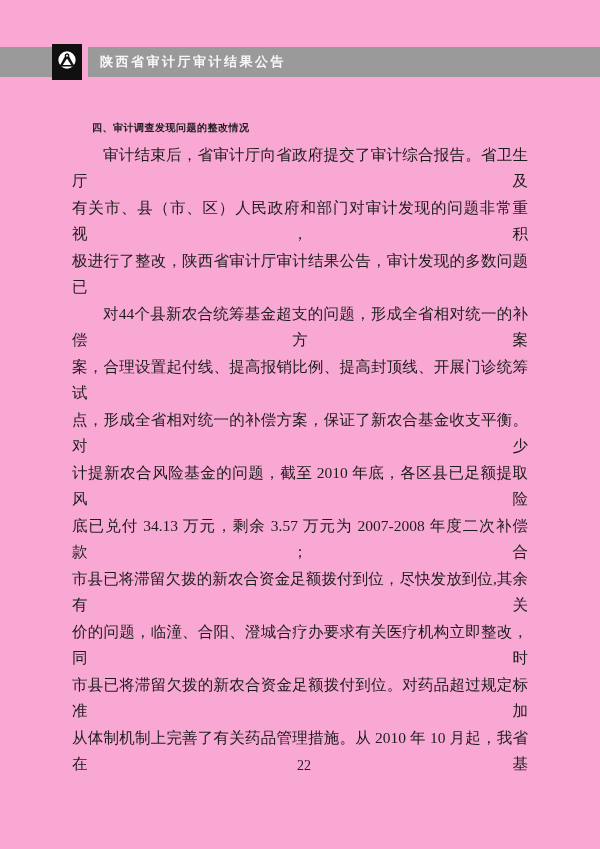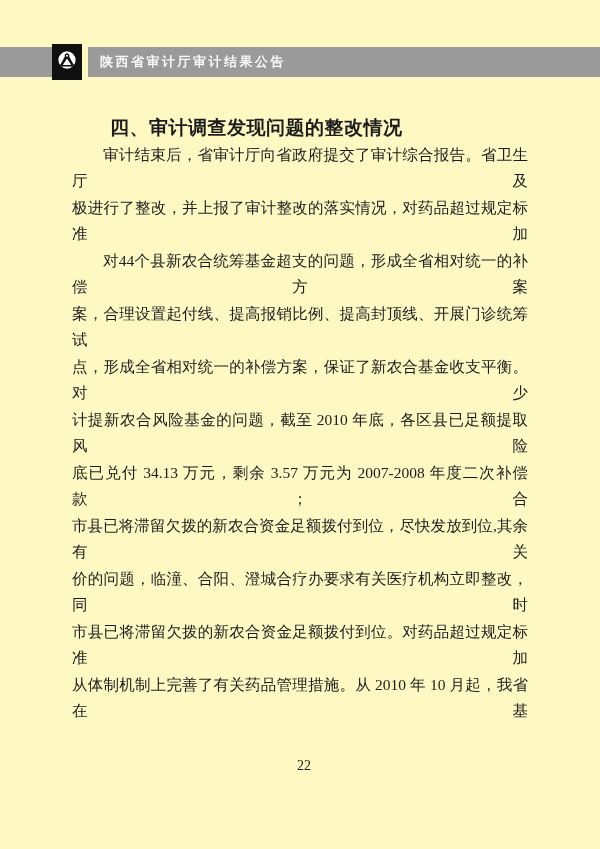--- a/index.html
+++ b/index.html
@@ -4,21 +4,21 @@
 <style>
   html,body { margin:0; padding:0; }
   body {
     width:600px; height:849px;
     background:#ffffff;
     font-family:"Liberation Serif","DejaVu Serif",serif;
     color:#1c1c1c;
     position:relative;
     overflow:hidden;
   }
-  .page { position:absolute; inset:0; background:#fef9c3; }
+  .page { position:absolute; inset:0; background:#f9a8d4; }
 
   
   .header-bar { position:absolute; top:47px; left:0; width:600px; height:30px; }
   .hseg { position:absolute; top:0; height:30px; background:#9a9a9a; }
   .hseg-left  { left:0; width:52px; }
   .hseg-right { left:88px; right:0; display:flex; align-items:center; }
   .logo-tile {
     position:absolute; left:52px; top:-3px;
     width:30px; height:36px; background:#101010;
     display:flex; align-items:center; justify-content:center;
@@ -30,21 +30,21 @@
   }
 
   
   .content {
     position:absolute; left:72px; top:115px; width:456px;
     font-size:15.5px; line-height:26.5px;
   }
   .doc-heading {
     font-weight:bold; text-indent:2em; white-space:nowrap;
     font-family:"Liberation Sans","DejaVu Sans",sans-serif;
-    font-size:19px; letter-spacing:0.5px;
+    font-size:10px; letter-spacing:0.5px;
   }
   .line { text-align:justify; text-align-last:justify; }
   .line.first { text-indent:2em; }
   .line.last  { text-align-last:left; }
 
   
   .page-number {
     position:absolute; left:4px; width:600px; top:758px;
     text-align:center; font-size:14px; color:#1c1c1c;
   }
@@ -70,21 +70,22 @@
     </div>
     <div class="hseg hseg-right">
       <span class="header-title">陕西省审计厅审计结果公告</span>
     </div>
   </div>
 
   <div class="content">
     <div class="doc-heading">四、审计调查发现问题的整改情况</div>
     <div id="paragraphs">
         <div class="line first">审计结束后，省审计厅向省政府提交了审计综合报告。省卫生厅及</div>
-        <div class="line">极进行了整改，并上报了审计整改的落实情况，对药品超过规定标准加</div>
+        <div class="line">有关市、县（市、区）人民政府和部门对审计发现的问题非常重视，积</div>
+        <div class="line">极进行了整改，陕西省审计厅审计结果公告，审计发现的多数问题已</div>
         <div class="line first">对44个县新农合统筹基金超支的问题，形成全省相对统一的补偿方案</div>
         <div class="line">案，合理设置起付线、提高报销比例、提高封顶线、开展门诊统筹试</div>
         <div class="line">点，形成全省相对统一的补偿方案，保证了新农合基金收支平衡。对少</div>
         <div class="line">计提新农合风险基金的问题，截至 2010 年底，各区县已足额提取风险</div>
         <div class="line">底已兑付 34.13 万元，剩余 3.57 万元为 2007-2008 年度二次补偿款；合</div>
         <div class="line">市县已将滞留欠拨的新农合资金足额拨付到位，尽快发放到位,其余有关</div>
         <div class="line">价的问题，临潼、合阳、澄城合疗办要求有关医疗机构立即整改，同时</div>
         <div class="line">市县已将滞留欠拨的新农合资金足额拨付到位。对药品超过规定标准加</div>
         <div class="line">从体制机制上完善了有关药品管理措施。从 2010 年 10 月起，我省在基</div>
       </div>

